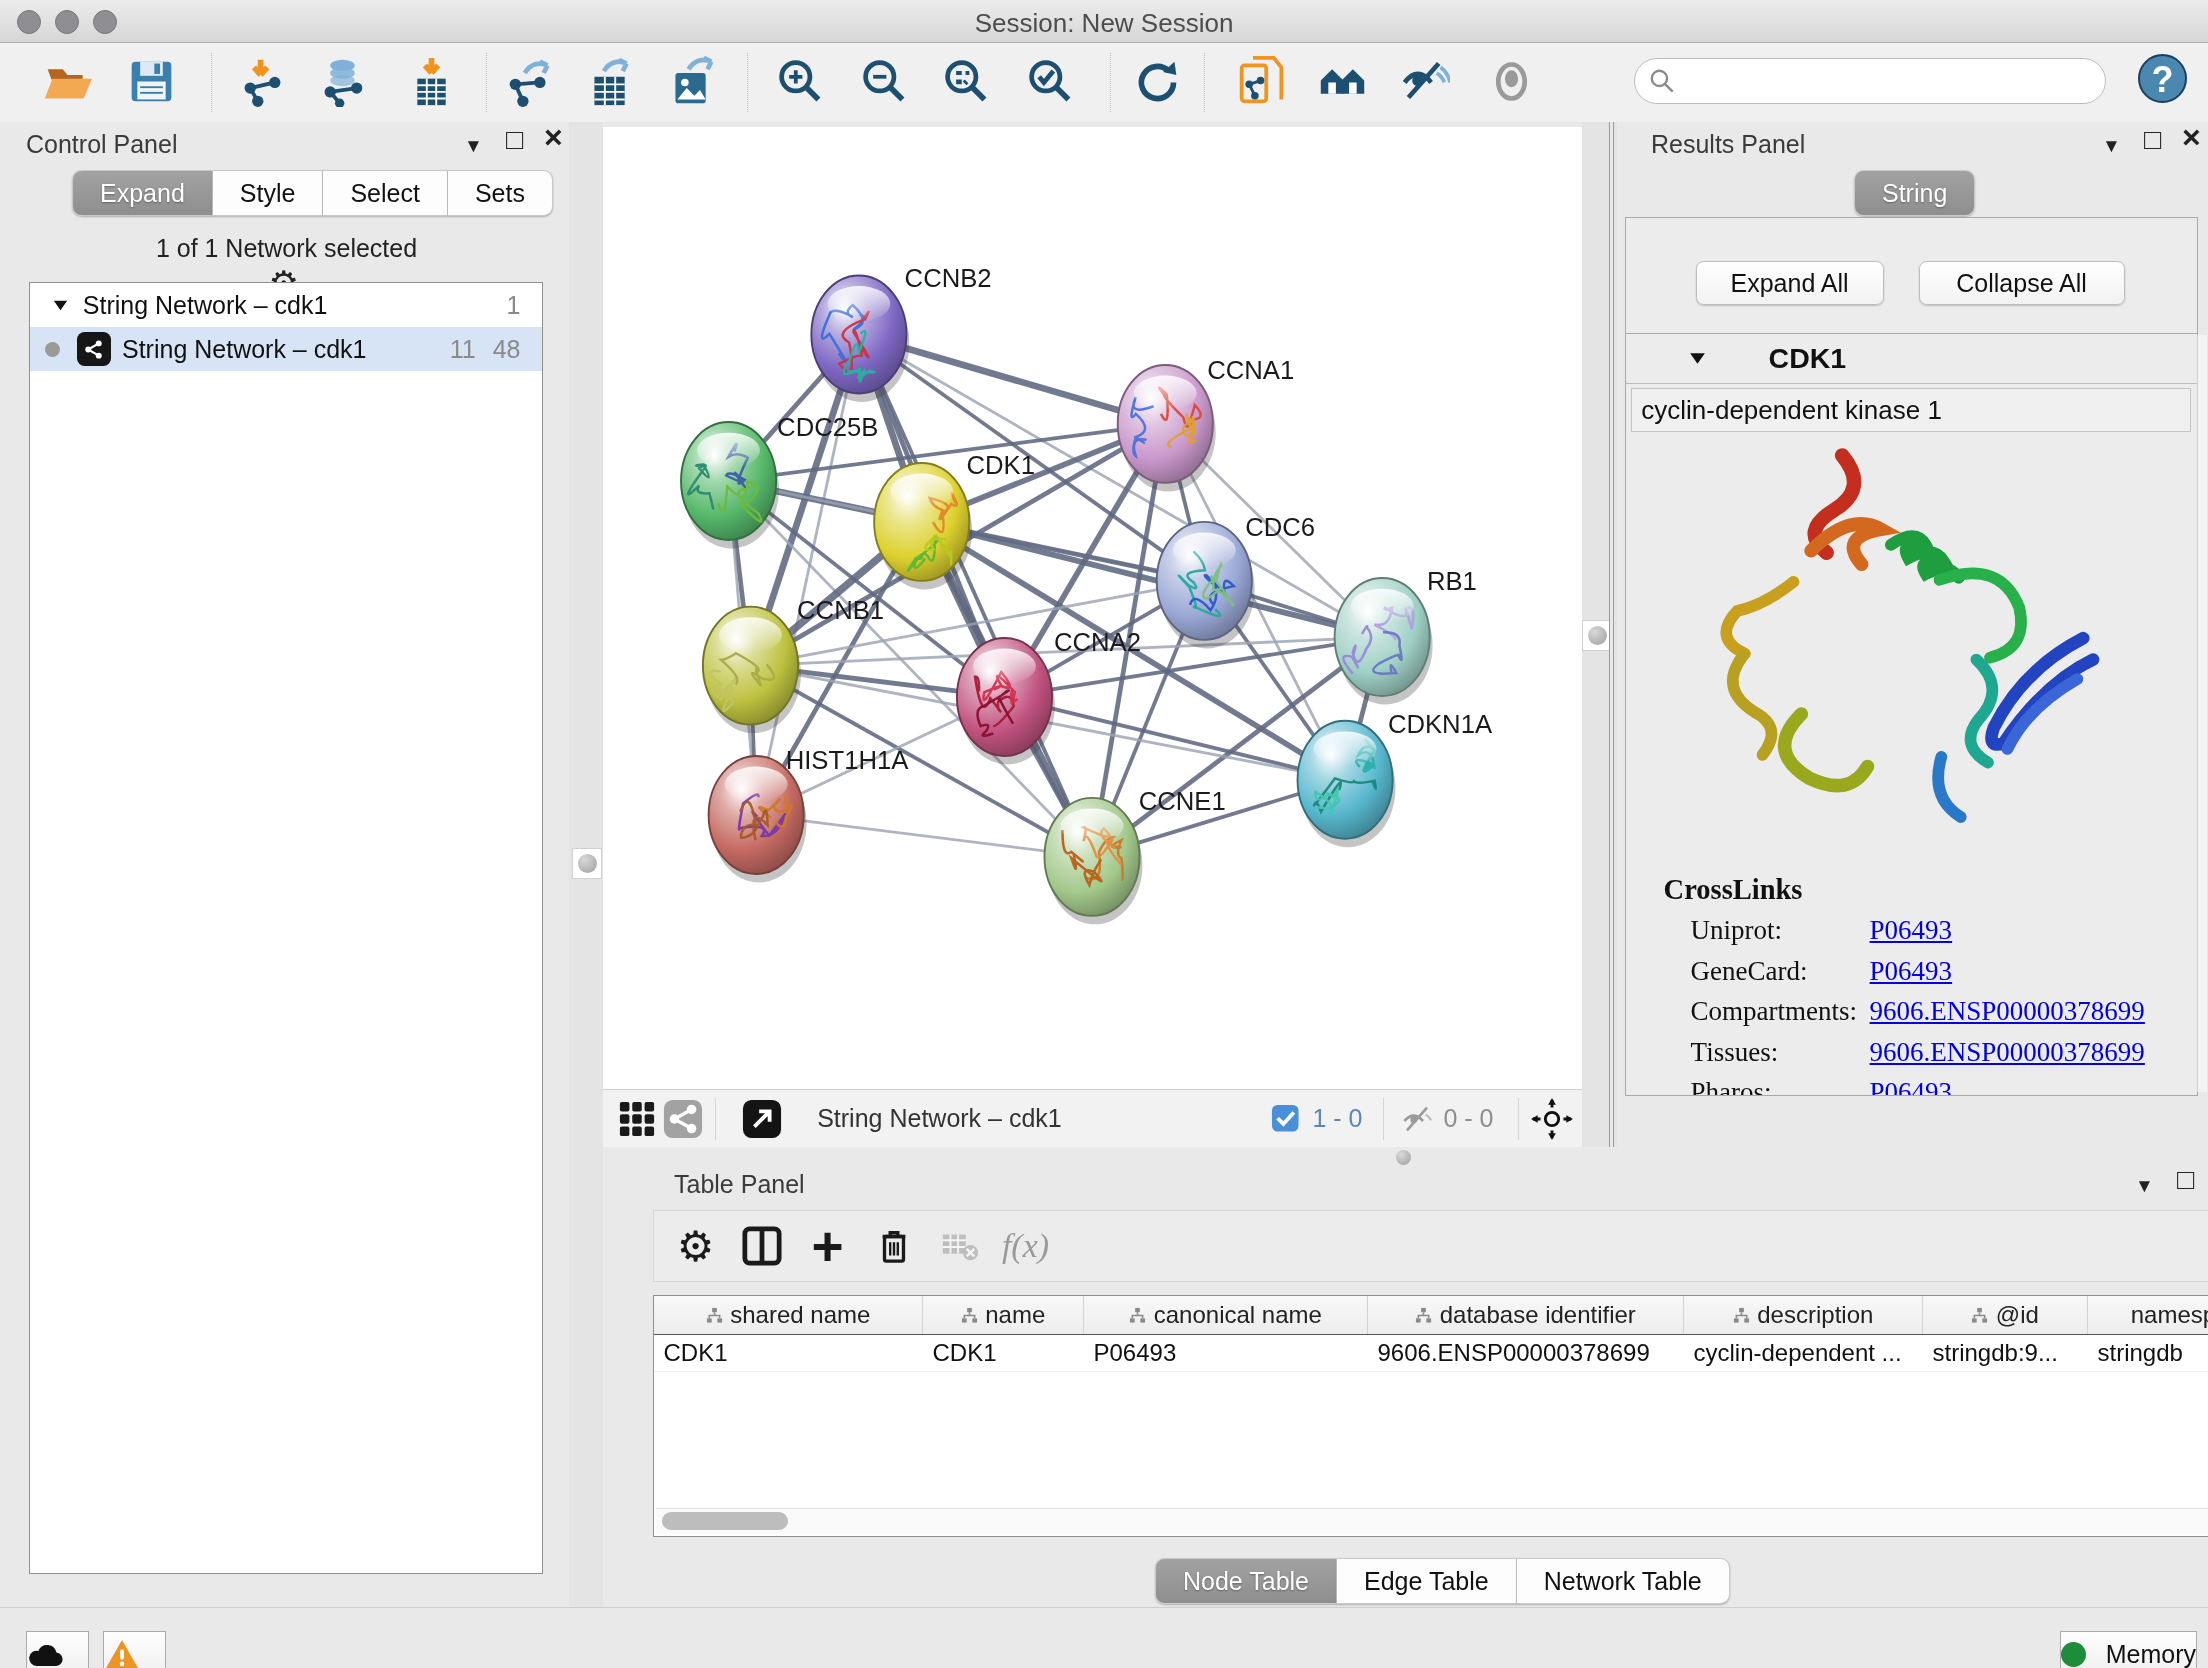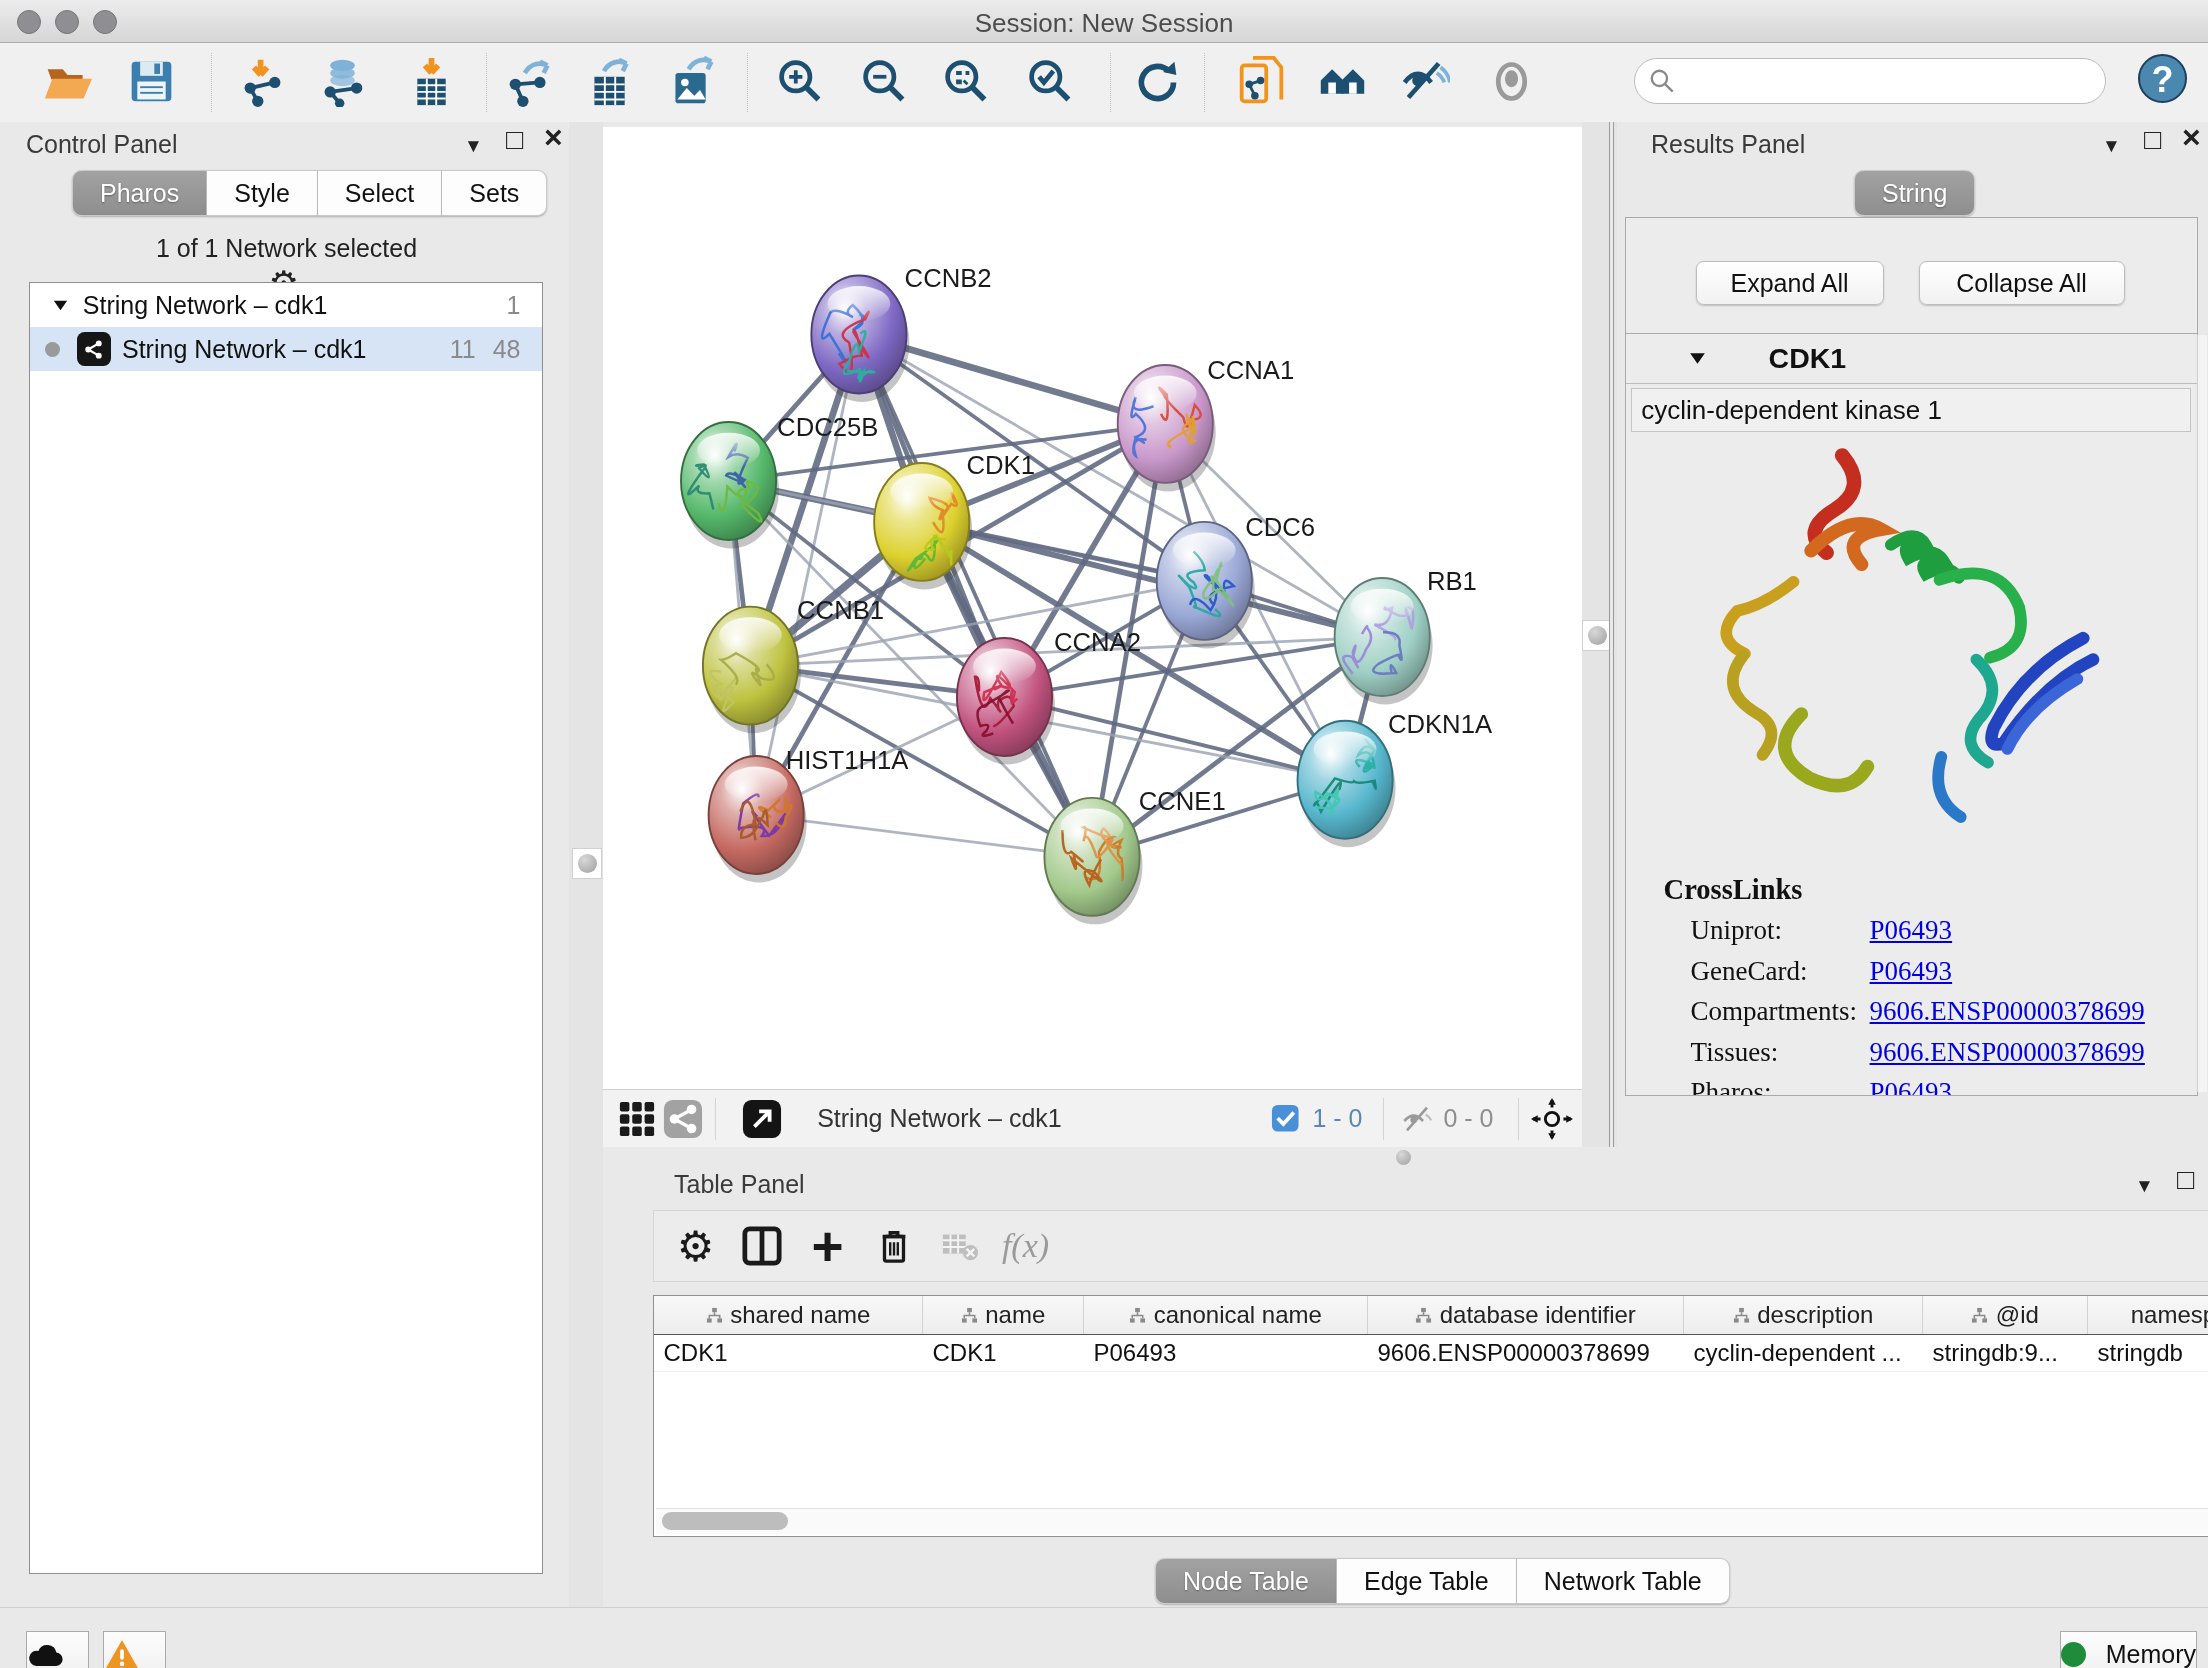--- a/index.html
+++ b/index.html
@@ -269,21 +269,21 @@
     </div>
   </div>
 
   <div class="abs cp">
     <div class="abs panel-head-title" style="left:26px;top:7.6px">Control Panel</div>
     <div class="winbtn" style="left:464px;top:9.5px;font-size:19px">▼</div>
     <div class="winbtn" style="left:506px;top:3.8px;font-size:28.5px">□</div>
     <div class="winbtn" style="left:544px;top:1.9px;font-size:32px;font-weight:bold">×</div>
 
     <div class="abs tabgroup" style="left:72px;top:48px">
-      <div class="tab sel">Pharos</div>
+      <div class="tab sel">Expand</div>
       <div class="tab">Style</div>
       <div class="tab">Select</div>
       <div class="tab">Sets</div>
     </div>
 
     <div class="chev-row">
       <svg width="32" height="32" viewBox="0 0 24 24">
           <path d="M5 4l7 7 7-7M5 12l7 7 7-7" stroke="#8a8a8a" stroke-width="2.5" fill="none"></path>
         </svg>
       <svg width="32" height="32" viewBox="0 0 24 24" style="margin-left:13.3px">

